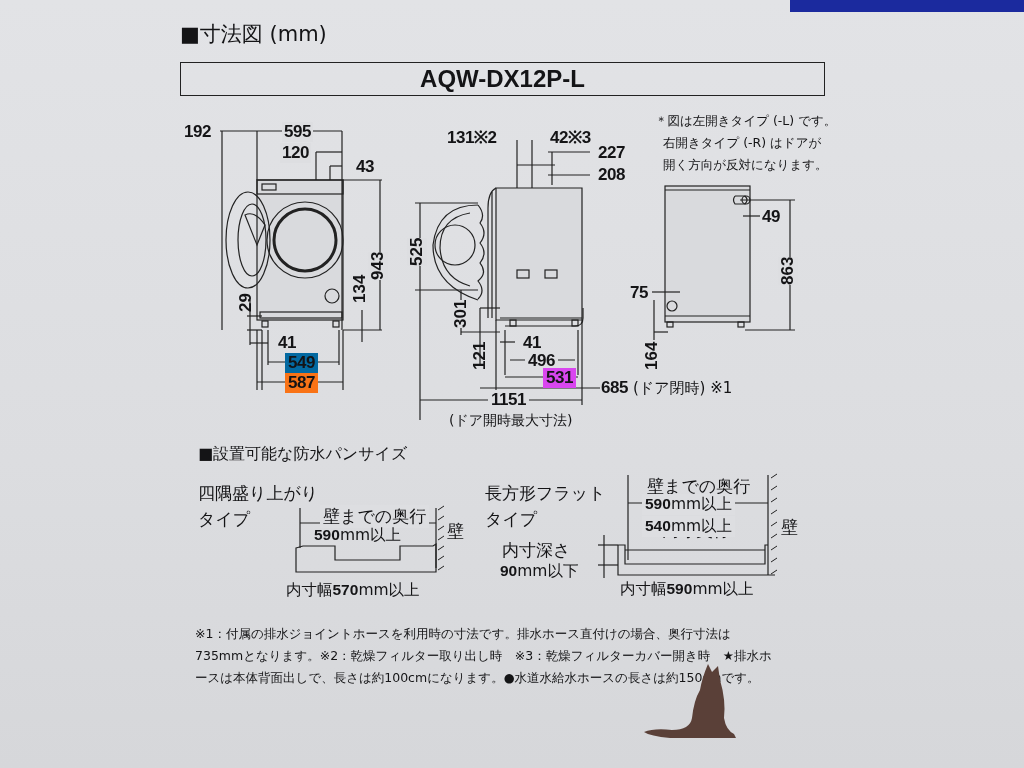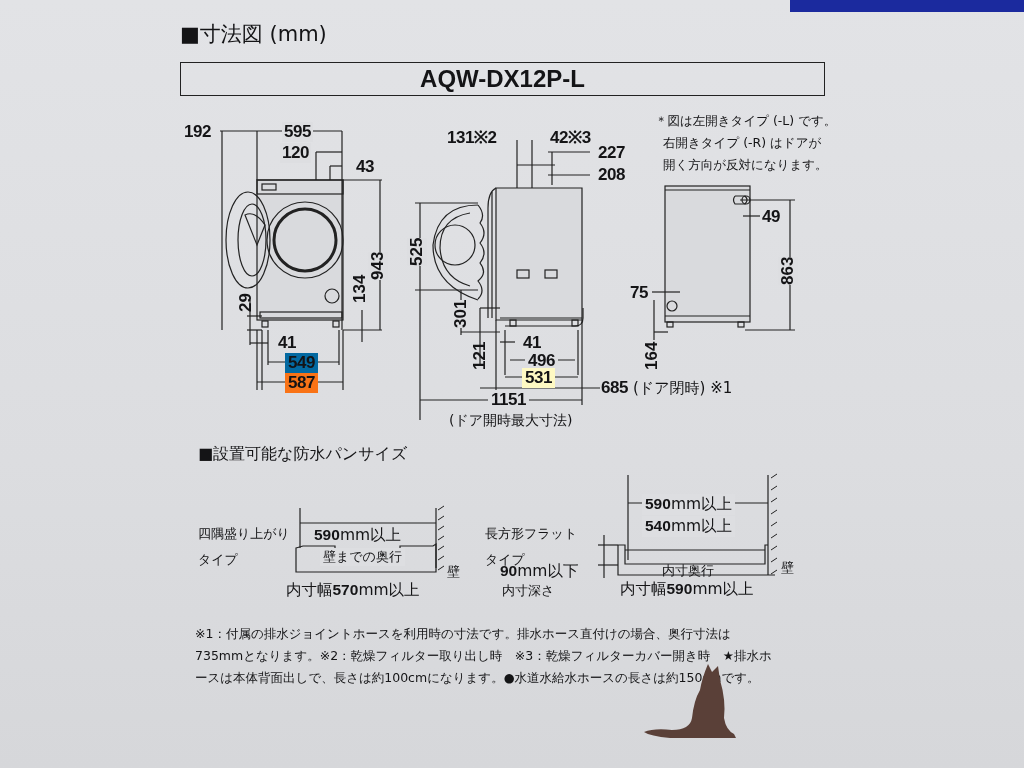--- a/index.html
+++ b/index.html
@@ -14,21 +14,21 @@
   .h1 { font-size:21px; }
   .model-box {
     position:absolute; left:180px; top:62px; width:645px; height:34px;
     border:1.5px solid #222; box-sizing:border-box;
     display:flex; align-items:center; justify-content:center;
     font-family:"Liberation Sans", sans-serif; font-weight:bold; font-size:24px;
   }
   .dim { font-family:"Liberation Sans", sans-serif; font-weight:bold; font-size:17px; letter-spacing:-0.5px; }
   .dimv { font-family:"Liberation Sans", sans-serif; font-weight:bold; font-size:17px; transform-origin:left top; transform:rotate(-90deg); }
   .note { font-size:12.5px; line-height:22px; }
-  .jp { font-size:13px;margin-top:43px; }
+  .jp { font-size:17px; }
   .jpb { font-size:15.5px; }
   .jpb b { font-family:"Liberation Sans", sans-serif; font-weight:bold; }
   .foot { font-size:12.5px; line-height:22px; }
   svg.draw { position:absolute; left:0; top:0; }
 </style>
 </head>
 <body>
 
 <div class="topbar"></div>
 
@@ -171,21 +171,21 @@
 
 <div class="abs dim" style="left:447px;top:125px;">131※2</div>
 <div class="abs dim" style="left:550px;top:125px;">42※3</div>
 <div class="abs dim" style="left:598px;top:143px;">227</div>
 <div class="abs dim" style="left:598px;top:165px;">208</div>
 <div class="abs dimv" style="left:407px;top:266px;background:#dddee1;">525</div>
 <div class="abs dimv" style="left:451px;top:328px;background:#dddee1;">301</div>
 <div class="abs dimv" style="left:470px;top:370px;">121</div>
 <div class="abs dim" style="left:523px;top:333px;">41</div>
 <div class="abs dim" style="left:525px;top:351px;background:#dddee1;padding:0 3px;">496</div>
-<div class="abs dim" style="left:522px;top:368px;background:#fef9c3;padding:0 3px;">531</div>
+<div class="abs dim" style="left:543px;top:368px;background:#d946ef;padding:0 3px;">531</div>
 <div class="abs dim" style="left:601px;top:378px;">685</div>
 <div class="abs" style="left:633px;top:379px;font-size:15px;">(ドア閉時) ※1</div>
 <div class="abs dim" style="left:488px;top:390px;background:#dddee1;padding:0 3px;">1151</div>
 <div class="abs" style="left:449px;top:412px;font-size:14px;">(ドア開時最大寸法)</div>
 
 <div class="abs note" style="left:655px;top:110px;">＊図は左開きタイプ (-L) です。</div>
 <div class="abs note" style="left:663px;top:132px;">右開きタイプ (-R) はドアが</div>
 <div class="abs note" style="left:663px;top:154px;">開く方向が反対になります。</div>
 <div class="abs dim" style="left:762px;top:207px;">49</div>
 <div class="abs dimv" style="left:778px;top:285px;background:#dddee1;">863</div>

